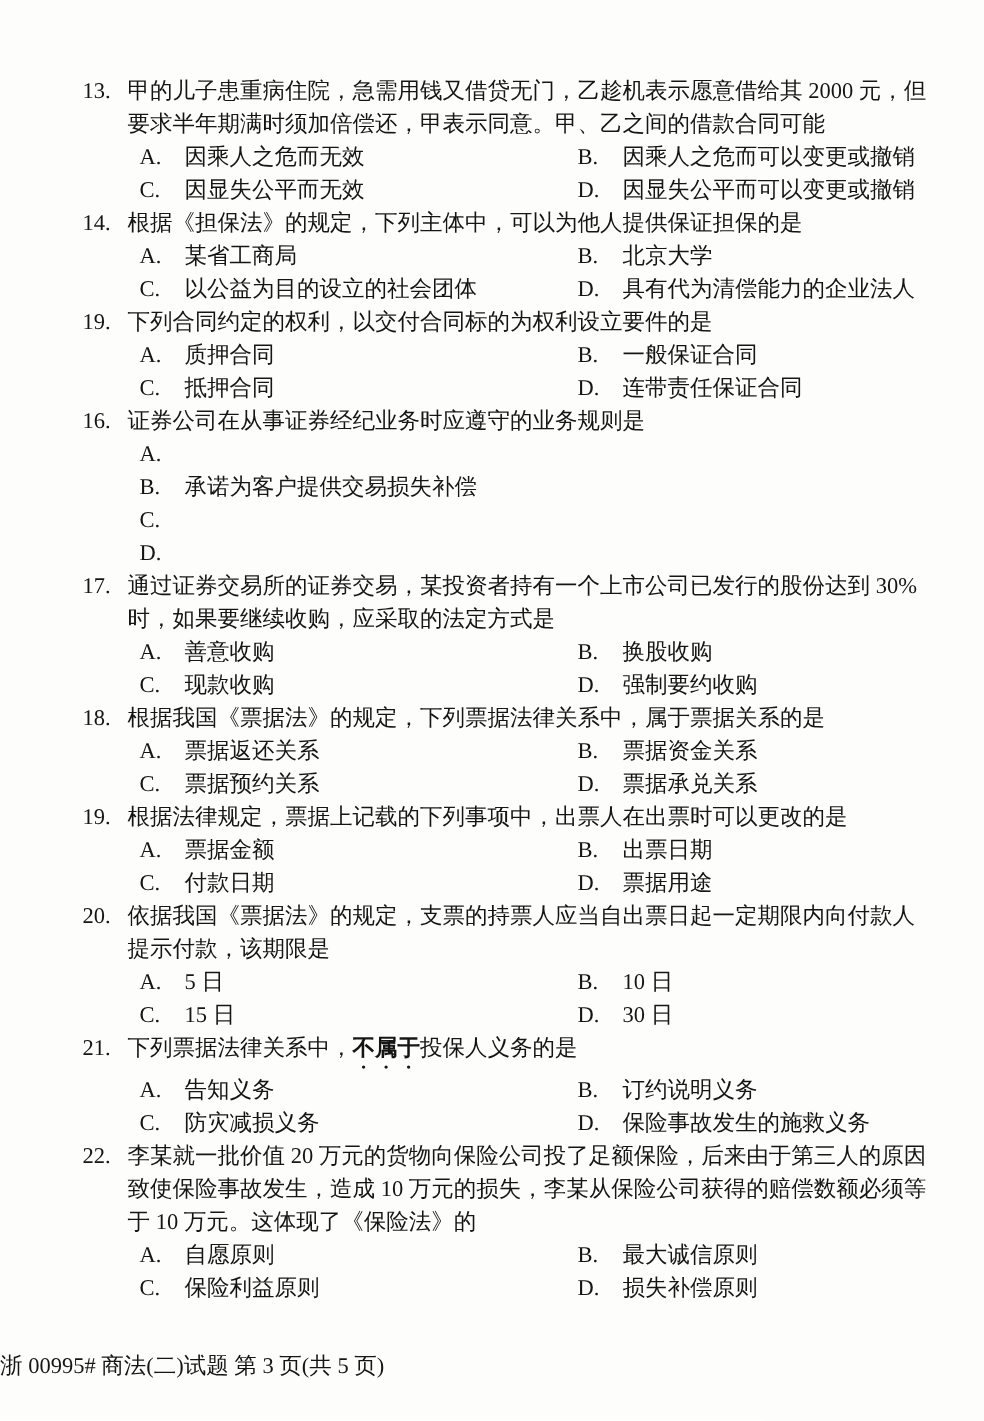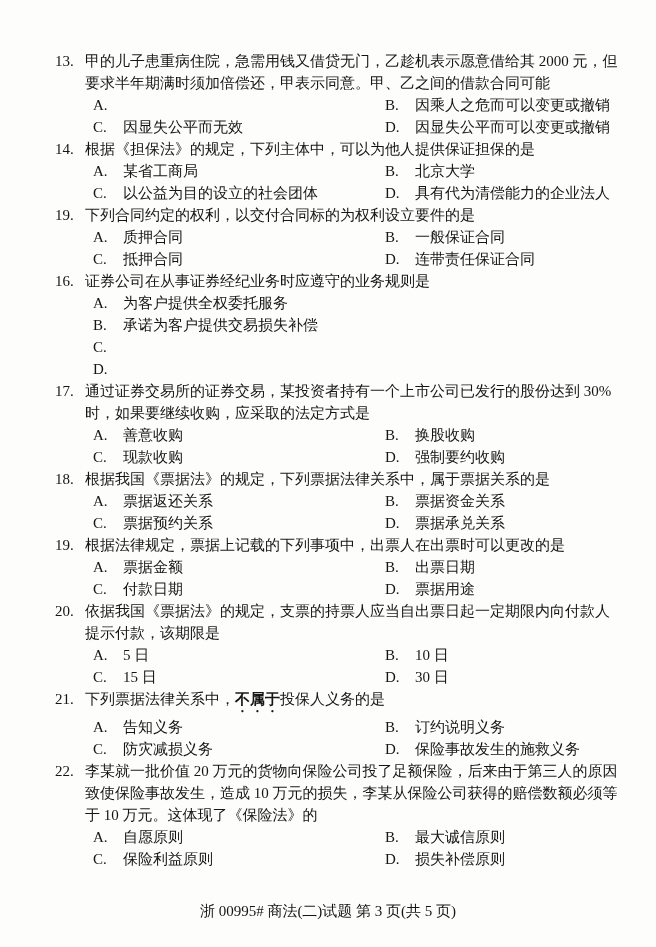--- a/index.html
+++ b/index.html
@@ -23,36 +23,37 @@
   .opt-label { flex:0 0 30px; }
   .emph {
     -webkit-text-emphasis:filled dot;
     -webkit-text-emphasis-position:under;
     text-emphasis:filled dot;
     text-emphasis-position:under right;
     font-weight:bold;
   }
   .footer {
     margin:30px -34px 0 -55px;
-    text-align:center;
+    text-align:left;
   }
 </style>
 </head>
 <body>
 
 <div class="page">
 
   <section class="question">
     <div class="q-head">
       <span class="q-num">13.</span>
       <span class="q-stem">甲的儿子患重病住院，急需用钱又借贷无门，乙趁机表示愿意借给其 2000 元，但要求半年期满时须加倍偿还，甲表示同意。甲、乙之间的借款合同可能</span>
     </div>
     <div class="options two-col">
       <div class="option">
           <span class="opt-label">A.</span>
+          <span class="opt-text">因乘人之危而无效</span>
         </div>
       <div class="option">
           <span class="opt-label">B.</span>
           <span class="opt-text">因乘人之危而可以变更或撤销</span>
         </div>
       <div class="option">
           <span class="opt-label">C.</span>
           <span class="opt-text">因显失公平而无效</span>
         </div>
       <div class="option">
@@ -113,21 +114,20 @@
   </section>
 
   <section class="question">
     <div class="q-head">
       <span class="q-num">16.</span>
       <span class="q-stem">证券公司在从事证券经纪业务时应遵守的业务规则是</span>
     </div>
     <div class="options">
       <div class="option">
           <span class="opt-label">A.</span>
-          <span class="opt-text">为客户提供全权委托服务</span>
         </div>
       <div class="option">
           <span class="opt-label">B.</span>
           <span class="opt-text">承诺为客户提供交易损失补偿</span>
         </div>
       <div class="option">
           <span class="opt-label">C.</span>
         </div>
       <div class="option">
           <span class="opt-label">D.</span>

